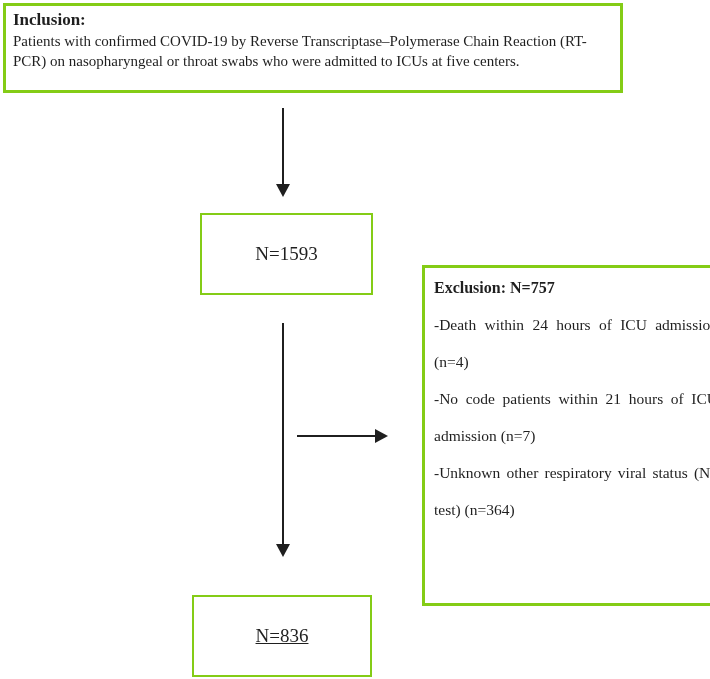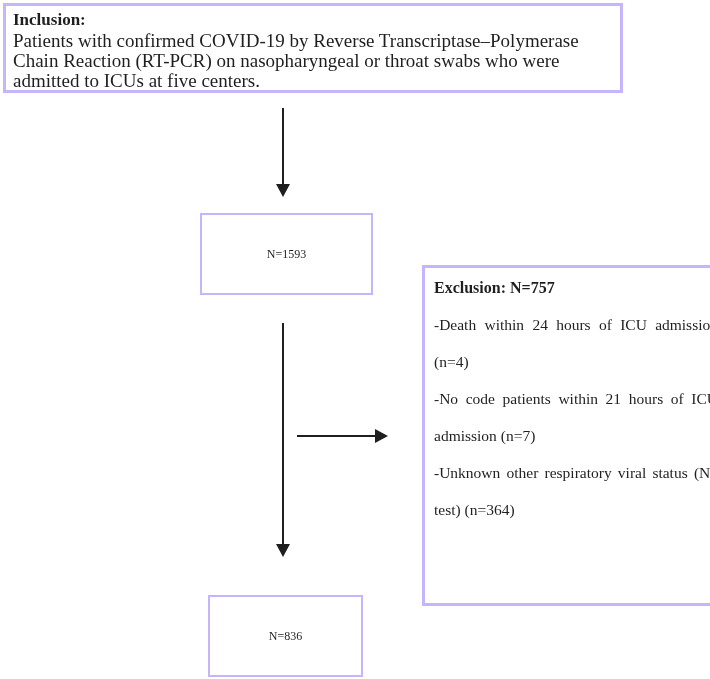--- a/index.html
+++ b/index.html
@@ -9,41 +9,41 @@
     height: 679px;
     background: #ffffff;
     font-family: "Liberation Serif", "DejaVu Serif", serif;
     color: #1f1f1f;
     overflow: hidden;
   }
   .box {
     position: absolute;
     box-sizing: border-box;
     background: #ffffff;
-    border: 3px solid #c4b5fd;
+    border: 3px solid #84cc16;
   }
   
   #inclusion-box {
     left: 3px; top: 3px;
     width: 620px; height: 90px;
     padding: 3px 10px 0 7px;
   }
   .inc-title { font-weight: bold; font-size: 17px; line-height: 22px; }
-  .inc-body  { font-size: 19px; line-height: 20px; }
+  .inc-body  { font-size: 15px; line-height: 20px; }
 
   
   .n-box {
     border-width: 2px;
     display: flex;
     align-items: center;
     justify-content: center;
-    font-size: 12px;
+    font-size: 19px;
   }
   #cohort-box { left: 200px; top: 213px; width: 173px; height: 82px; }
-  #final-box  { left: 208px; top: 595px; width: 155px; height: 82px; }
+  #final-box  { left: 192px; top: 595px; width: 180px; height: 82px; text-decoration: underline; }
 
   
   #exclusion-box {
     left: 422px; top: 265px;
     width: 305px; height: 341px;
     padding: 1px 6px 0 9px;
     font-size: 15.5px;
   }
   .ex-title { font-weight: bold; font-size: 16px; line-height: 37px; }
   .ex-item  { text-align: justify; line-height: 37px; }

